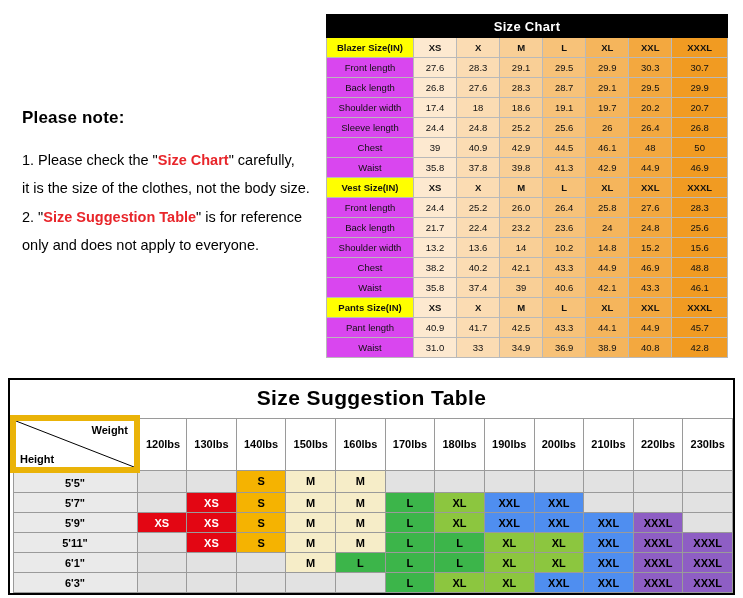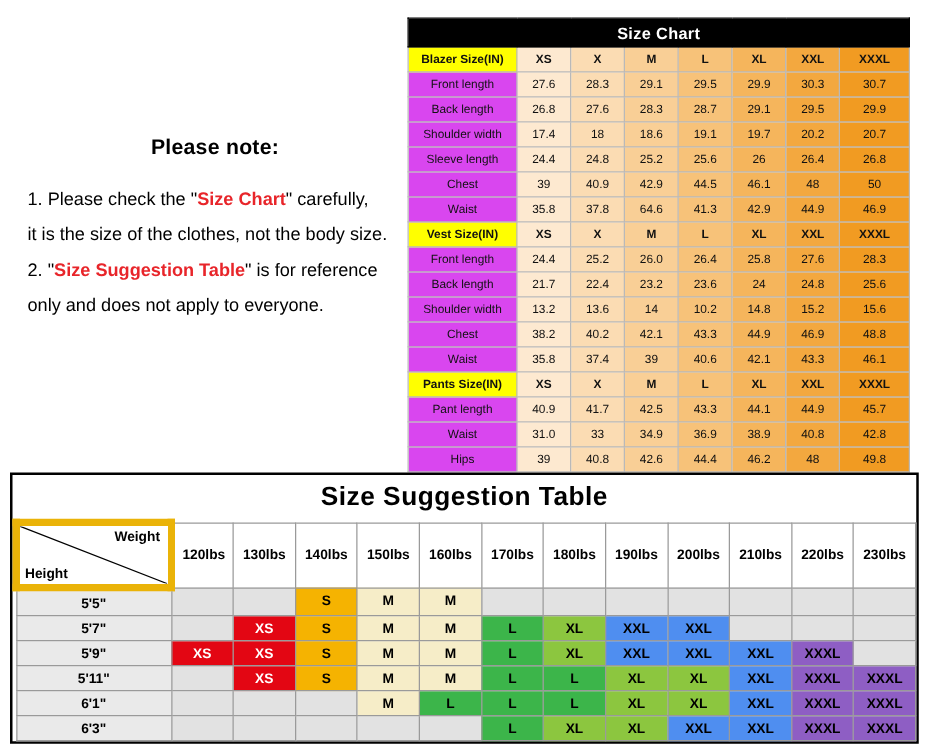--- a/index.html
+++ b/index.html
@@ -21,21 +21,20 @@
     left: 22px;
     top: 108px;
     width: 300px;
   }
   #note-title {
     font-size: 17px;
     font-weight: bold;
     color: #000;
     margin-bottom: 18px;
     letter-spacing: 0.2px;
-    text-align: center;
   }
   .note-line {
     font-size: 14.5px;
     color: #000;
     line-height: 1.95;
   }
   .note-hl {
     color: #e8252a;
     font-weight: bold;
   }
@@ -248,21 +247,21 @@
         <td class="c-m">42.9</td>
         <td class="c-l">44.5</td>
         <td class="c-xl">46.1</td>
         <td class="c-xxl">48</td>
         <td class="c-xxxl">50</td>
       </tr>
       <tr>
         <td class="row-label">Waist</td>
         <td class="c-xs">35.8</td>
         <td class="c-x">37.8</td>
-        <td class="c-m">64.6</td>
+        <td class="c-m">39.8</td>
         <td class="c-l">41.3</td>
         <td class="c-xl">42.9</td>
         <td class="c-xxl">44.9</td>
         <td class="c-xxxl">46.9</td>
       </tr>
       <tr class="head-row">
         <td class="row-label">Vest Size(IN)</td>
         <td class="c-xs">XS</td>
         <td class="c-x">X</td>
         <td class="c-m">M</td>
@@ -343,30 +342,20 @@
       </tr>
       <tr>
         <td class="row-label">Waist</td>
         <td class="c-xs">31.0</td>
         <td class="c-x">33</td>
         <td class="c-m">34.9</td>
         <td class="c-l">36.9</td>
         <td class="c-xl">38.9</td>
         <td class="c-xxl">40.8</td>
         <td class="c-xxxl">42.8</td>
-      </tr>
-      <tr>
-        <td class="row-label">Hips</td>
-        <td class="c-xs">39</td>
-        <td class="c-x">40.8</td>
-        <td class="c-m">42.6</td>
-        <td class="c-l">44.4</td>
-        <td class="c-xl">46.2</td>
-        <td class="c-xxl">48</td>
-        <td class="c-xxxl">49.8</td>
       </tr>
     </tbody>
 </table>
 
 <div id="suggestion-wrap">
   <div id="suggestion-title">Size Suggestion Table</div>
   <table id="suggestion-table">
     <tbody id="suggestion-body">
         <tr>
           <td class="corner">

